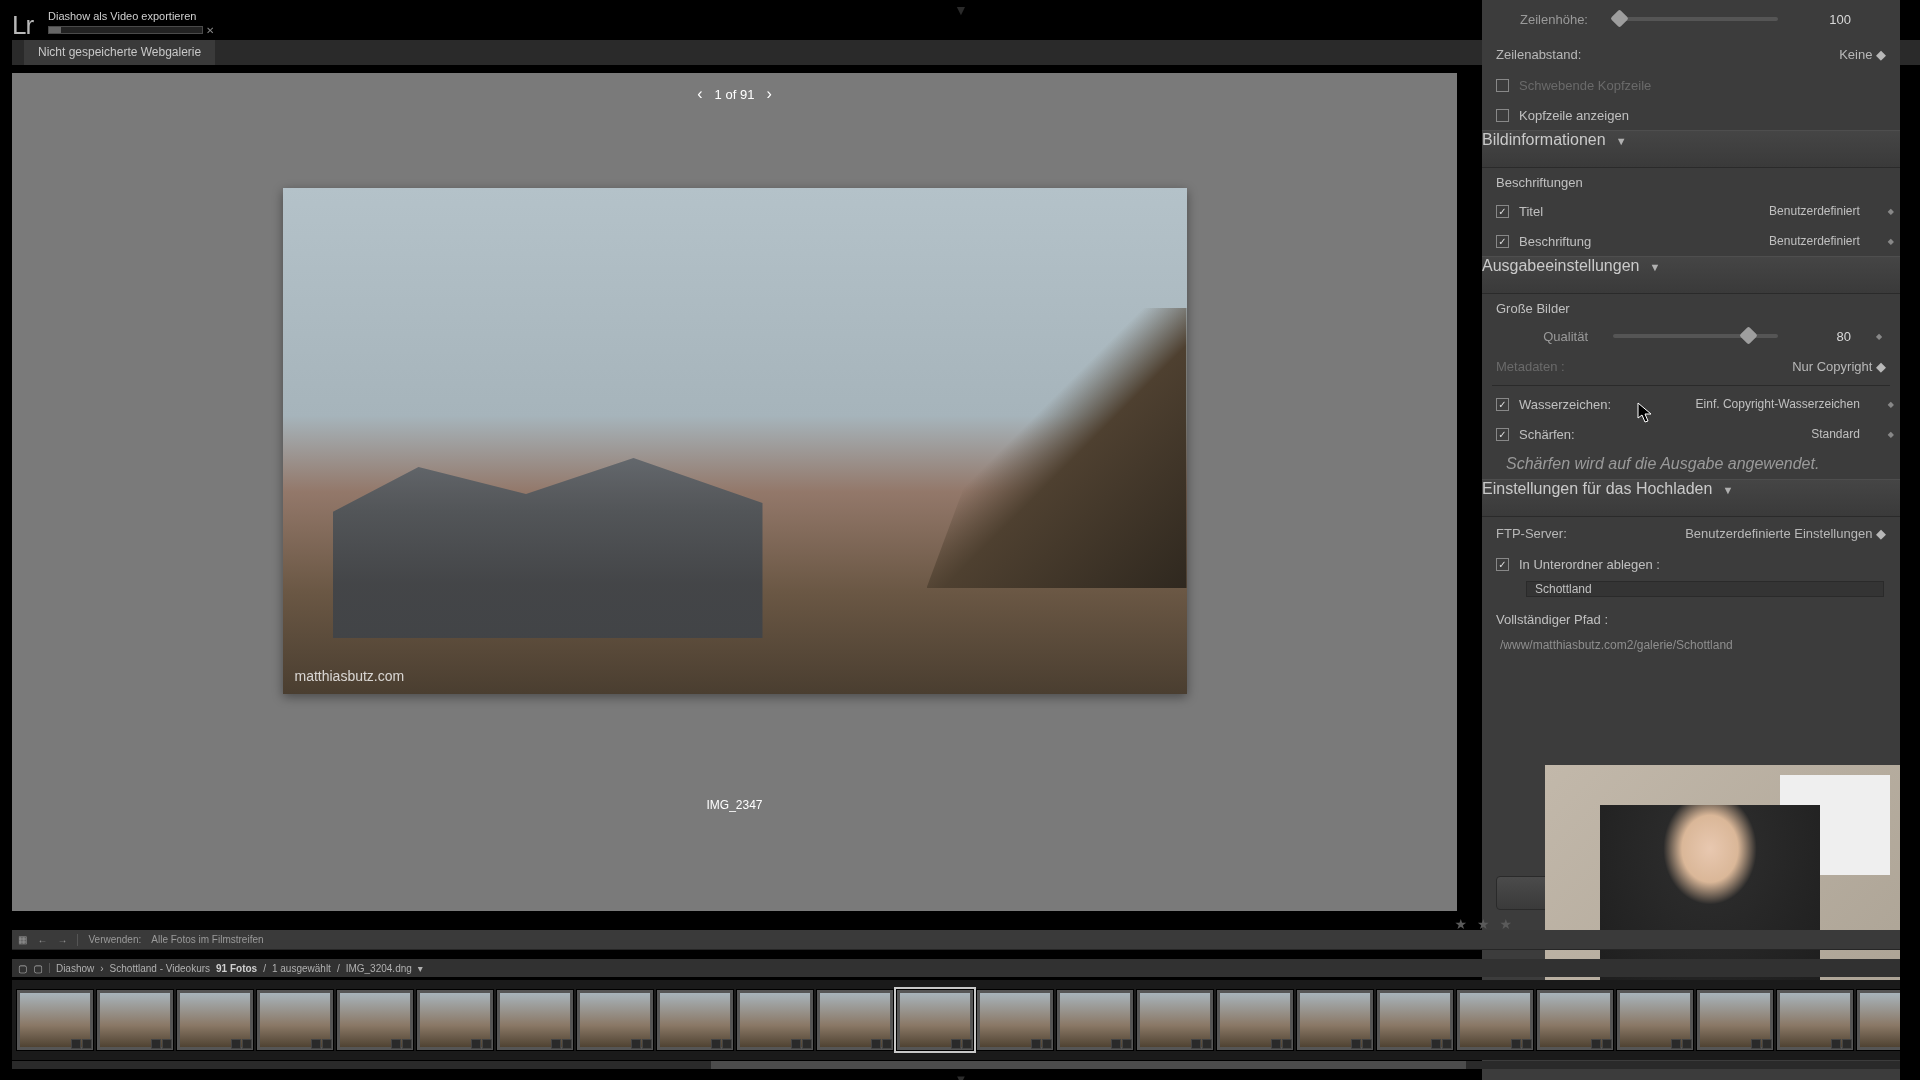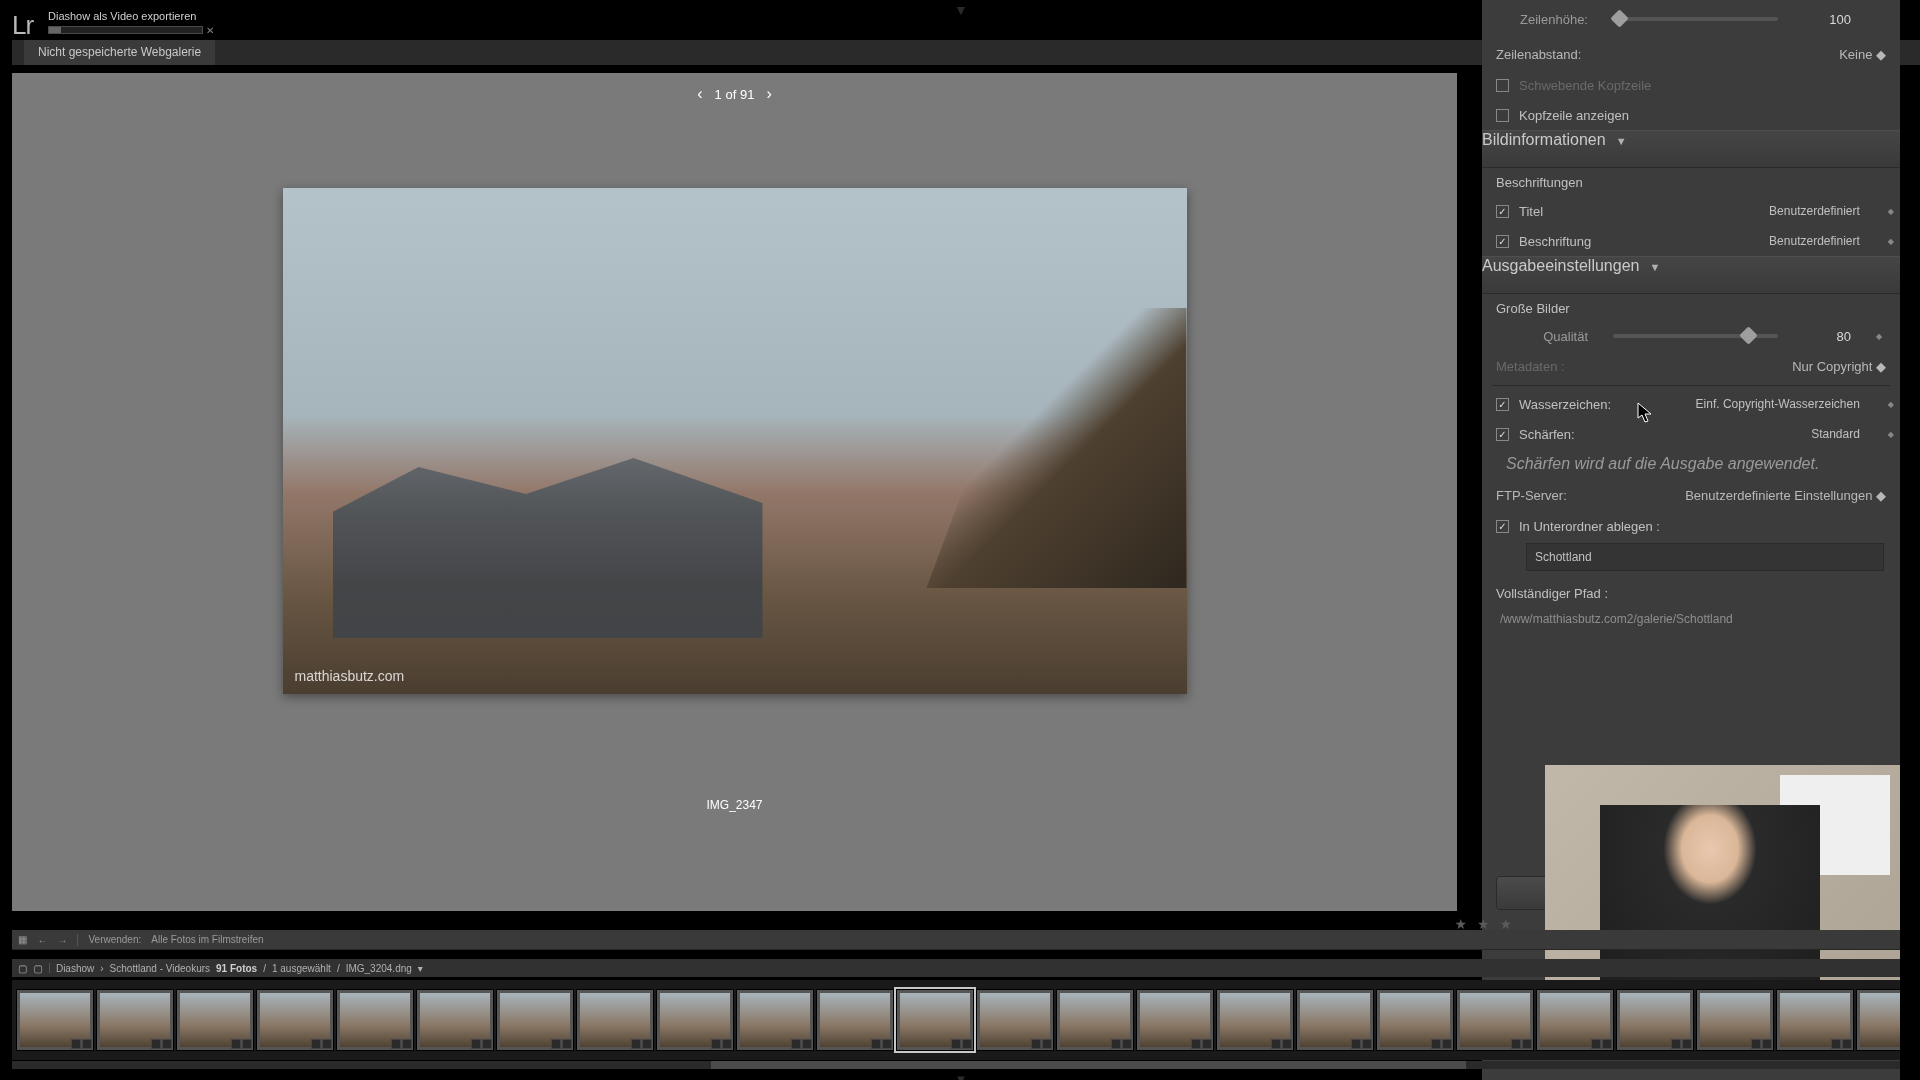--- a/index.html
+++ b/index.html
@@ -41,21 +41,21 @@
 .chkrow .dd{font-size:8px;color:#888;margin-right:6px}
 .sliderrow{display:flex;align-items:center;padding:0 14px;height:28px;gap:25px}
 .sliderrow .slab{width:92px;text-align:right;font-size:13px;color:#9a9a9a}
 .sliderrow .track{flex:1;height:4px;background:#555;border-radius:2px;position:relative}
 .sliderrow .knob{position:absolute;top:-5px;width:13px;height:13px;background:#9e9e9e;border-radius:2px;transform:rotate(45deg)}
 .sliderrow .sval{width:48px;text-align:right;font-size:13px;color:#d8d8d8}
 .sliderrow .sdd{font-size:8px;color:#888;width:10px}
 .disabled{color:#6a6a6a!important}
 .note{font-style:italic;font-size:16px;color:#9a9a9a;padding:6px 24px}
 .pathbox{padding:5px 18px;font-size:12px;color:#8e8e8e;word-break:break-all}
-.sfbox{margin:2px 16px 8px 44px;height:28px;background:#343434;border:1px solid #2a2a2a;padding:0 8px;display:flex;align-items:center;font-size:12px;color:#c0c0c0}
+.sfbox{margin:2px 16px 8px 44px;height:16px;background:#343434;border:1px solid #2a2a2a;padding:0 8px;display:flex;align-items:center;font-size:12px;color:#c0c0c0}
 hr.psep{border:0;border-top:1px solid #2a2a2a;margin:3px 10px}
 
 #cursor{position:absolute;top:402px;left:1637px;width:16px;height:22px;pointer-events:none}
 
 #exportbtn{position:absolute;bottom:170px;left:14px;right:14px;height:34px;background:linear-gradient(to bottom,#4b4b4b,#3a3a3a);border:1px solid #2a2a2a;border-radius:4px;display:flex;align-items:center;justify-content:center;font-size:14px;color:#ccc}
 
 
 #webcam{position:absolute;right:20px;top:765px;width:355px;height:215px;background:linear-gradient(135deg,#c2b8aa,#ada496);overflow:hidden}
 #webcam .person{position:absolute;left:55px;top:40px;width:220px;height:175px;background:radial-gradient(ellipse at 50% 25%,#e8c8b0 0%,#dab798 18%,#2a2a2a 30%,#1e1e1e 100%)}
 #webcam .bg{position:absolute;right:10px;top:10px;width:110px;height:100px;background:#efefef}
@@ -171,20 +171,21 @@
       <span class="dd">◆</span>
   </div>
   <div class="chkrow">
     <div class="chk">✓</div>
     <span class="lab">Schärfen:</span>
     <span class="val">Standard</span>
       <span class="dd">◆</span>
   </div>
   <div class="note">Schärfen wird auf die Ausgabe angewendet.</div>
 
+  <div class="prowt"><span>Einstellungen für das Hochladen</span><span class="tri">▼</span></div>
   <div class="prow">
     <span>FTP-Server:</span>
     <span><span>Benutzerdefinierte Einstellungen</span> <span class="dd">◆</span></span>
   </div>
   <div class="chkrow">
     <div class="chk">✓</div>
     <span class="lab">In Unterordner ablegen :</span>
   </div>
   <div class="sfbox">Schottland</div>
   <div class="psub">Vollständiger Pfad :</div>

